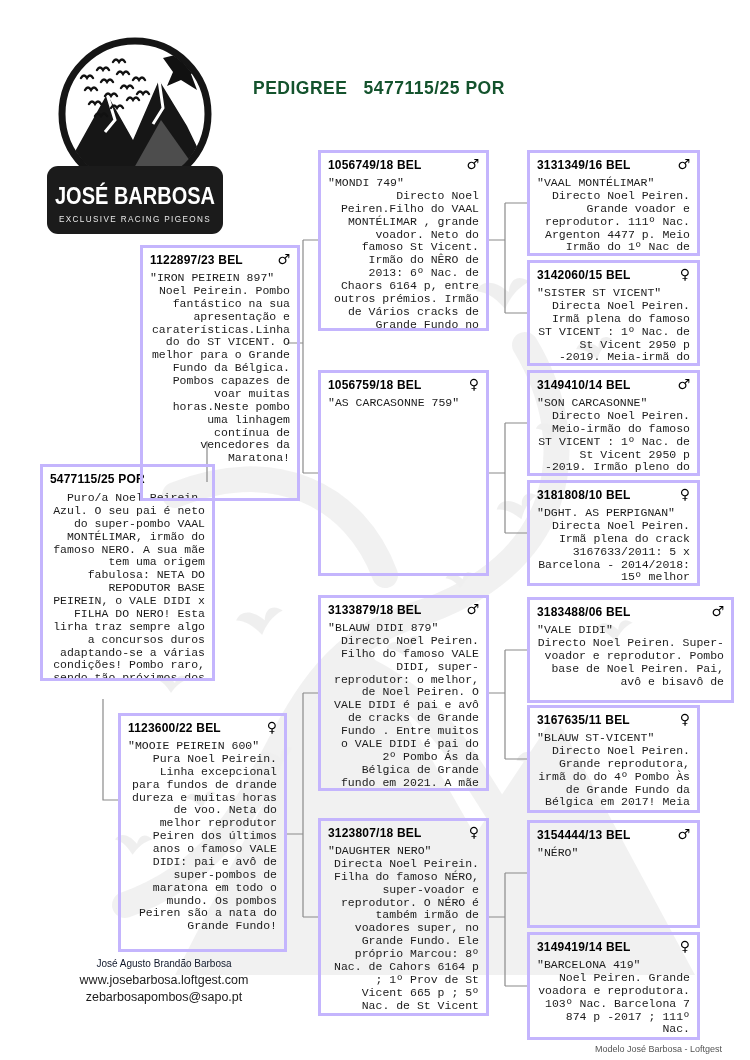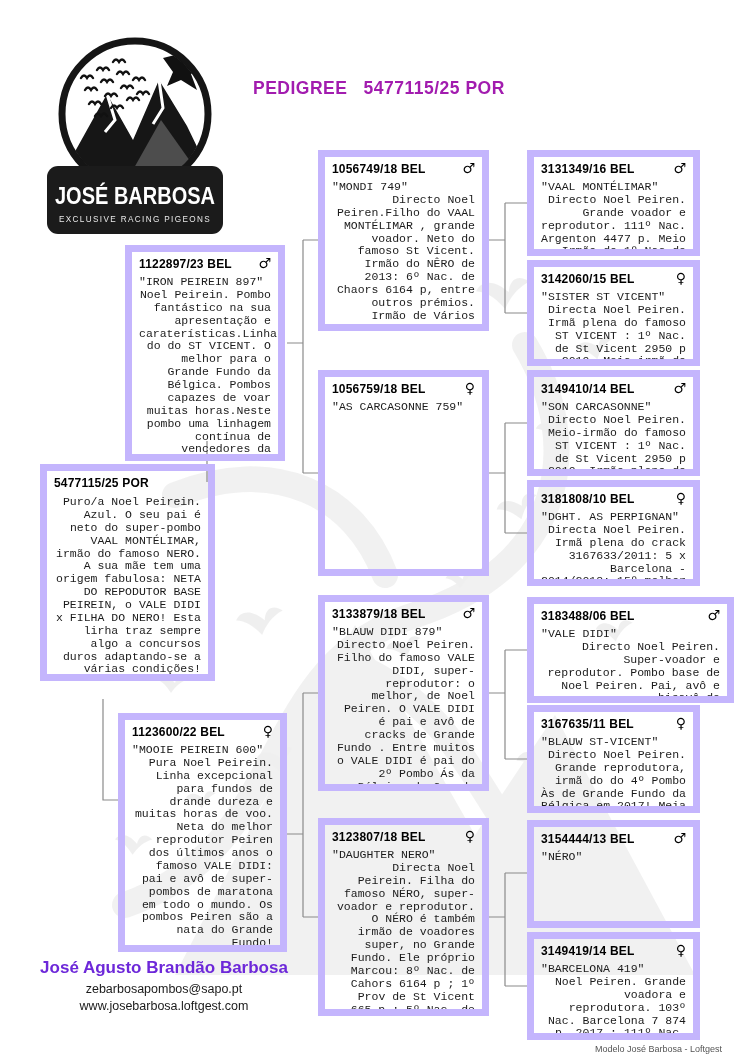--- a/index.html
+++ b/index.html
@@ -4,36 +4,36 @@
 <style>
   html,body{margin:0;padding:0;background:#888;}
   .page{position:relative;width:750px;height:1060px;background:#ffffff;overflow:hidden;
         font-family:"Liberation Sans",sans-serif;color:#111;}
   
   .watermark{position:absolute;left:55px;top:195px;opacity:.07;pointer-events:none;}
   
   .connectors{position:absolute;left:0;top:0;pointer-events:none;}
   
   .title{position:absolute;left:253px;top:78px;font-size:17.5px;font-weight:bold;
-         letter-spacing:.5px;white-space:pre;color:#a21caf;}
-  
-  .pbox{position:absolute;border:7px solid #c4b5fd;padding:5px 7px 12px 7px;
+         letter-spacing:.5px;white-space:pre;color:#14532d;}
+  
+  .pbox{position:absolute;border:3px solid #c4b5fd;padding:5px 7px 12px 7px;
         box-sizing:border-box;overflow:hidden;background:transparent;}
   .phead{display:flex;justify-content:space-between;align-items:flex-start;}
   .ring{font-size:12px;font-weight:bold;color:#000;letter-spacing:.2px;}
   .sex{font-family:"DejaVu Sans",sans-serif;font-size:14px;line-height:12px;color:#000;}
   .pname,.pbody{font-family:"Liberation Mono","DejaVu Sans Mono",monospace;
         font-size:11.5px;line-height:1.12;color:#1b1b1b;letter-spacing:0;}
   .pname{margin-top:5px;white-space:nowrap;}
   .pbody{margin-top:0;text-align:right;}
   
   .logo{position:absolute;left:45px;top:28px;}
   
   .contact{position:absolute;left:28px;top:958px;width:272px;text-align:center;}
-  .contact .cname{font-size:17px;font-weight:bold;color:#6d28d9;margin-bottom:3px;}
+  .contact .cname{font-size:10px;font-weight:normal;color:#0f172a;margin-bottom:3px;}
   .contact .cline{font-size:12.5px;color:#1a1a1a;line-height:1.35;}
   
   .footer-note{position:absolute;right:28px;top:1044px;font-size:9px;color:#555;}
 </style>
 </head>
 <body>
 
 <div class="page">
 
   <svg class="watermark" width="640" height="780" viewBox="0 0 640 780">
@@ -116,21 +116,21 @@
   <div class="title">PEDIGREE   5477115/25 POR</div>
 
   <div class="pbox" style="left:40px;top:464px;width:175px;height:217px">
     <div class="phead">
       <span class="ring">5477115/25 POR</span>
       <span class="sex"></span>
     </div>
     <div class="pbody" style="margin-top:6px">Puro/a Noel Peirein. Azul. O seu pai é neto do super-pombo VAAL MONTÉLIMAR, irmão do famoso NERO. A sua mãe tem uma origem fabulosa: NETA DO REPODUTOR BASE PEIREIN, o VALE DIDI x FILHA DO NERO! Esta lirha traz sempre algo a concursos duros adaptando-se a várias condições! Pombo raro, sendo tão próximos dos pombos principais PEIREIN!</div>
   </div>
 
-  <div class="pbox" style="left:125px;top:245px;width:160px;height:216px">
+  <div class="pbox" style="left:140px;top:245px;width:160px;height:256px">
     <div class="phead">
       <span class="ring">1122897/23 BEL</span>
       <span class="sex">♂</span>
     </div>
     <div class="pname">"IRON PEIREIN 897"</div>
     <div class="pbody">Noel Peirein. Pombo fantástico na sua apresentação e caraterísticas.Linha do do ST VICENT. O melhor para o Grande Fundo da Bélgica. Pombos capazes de voar muitas horas.Neste pombo uma linhagem contínua de vencedores da Maratona!</div>
   </div>
 
   <div class="pbox" style="left:118px;top:713px;width:169px;height:239px">
     <div class="phead">
@@ -242,19 +242,19 @@
     <div class="phead">
       <span class="ring">3149419/14 BEL</span>
       <span class="sex">♀</span>
     </div>
     <div class="pname">"BARCELONA 419"</div>
     <div class="pbody">Noel Peiren. Grande voadora e reprodutora. 103º Nac. Barcelona 7 874 p -2017 ; 111º Nac.</div>
   </div>
 
   <div class="contact">
     <div class="cname">José Agusto Brandão Barbosa</div>
+    <div class="cline">www.josebarbosa.loftgest.com</div>
     <div class="cline">zebarbosapombos@sapo.pt</div>
-    <div class="cline">www.josebarbosa.loftgest.com</div>
   </div>
 
   <div class="footer-note">Modelo José Barbosa - Loftgest</div>
 
 </div>
 
 </body></html>

